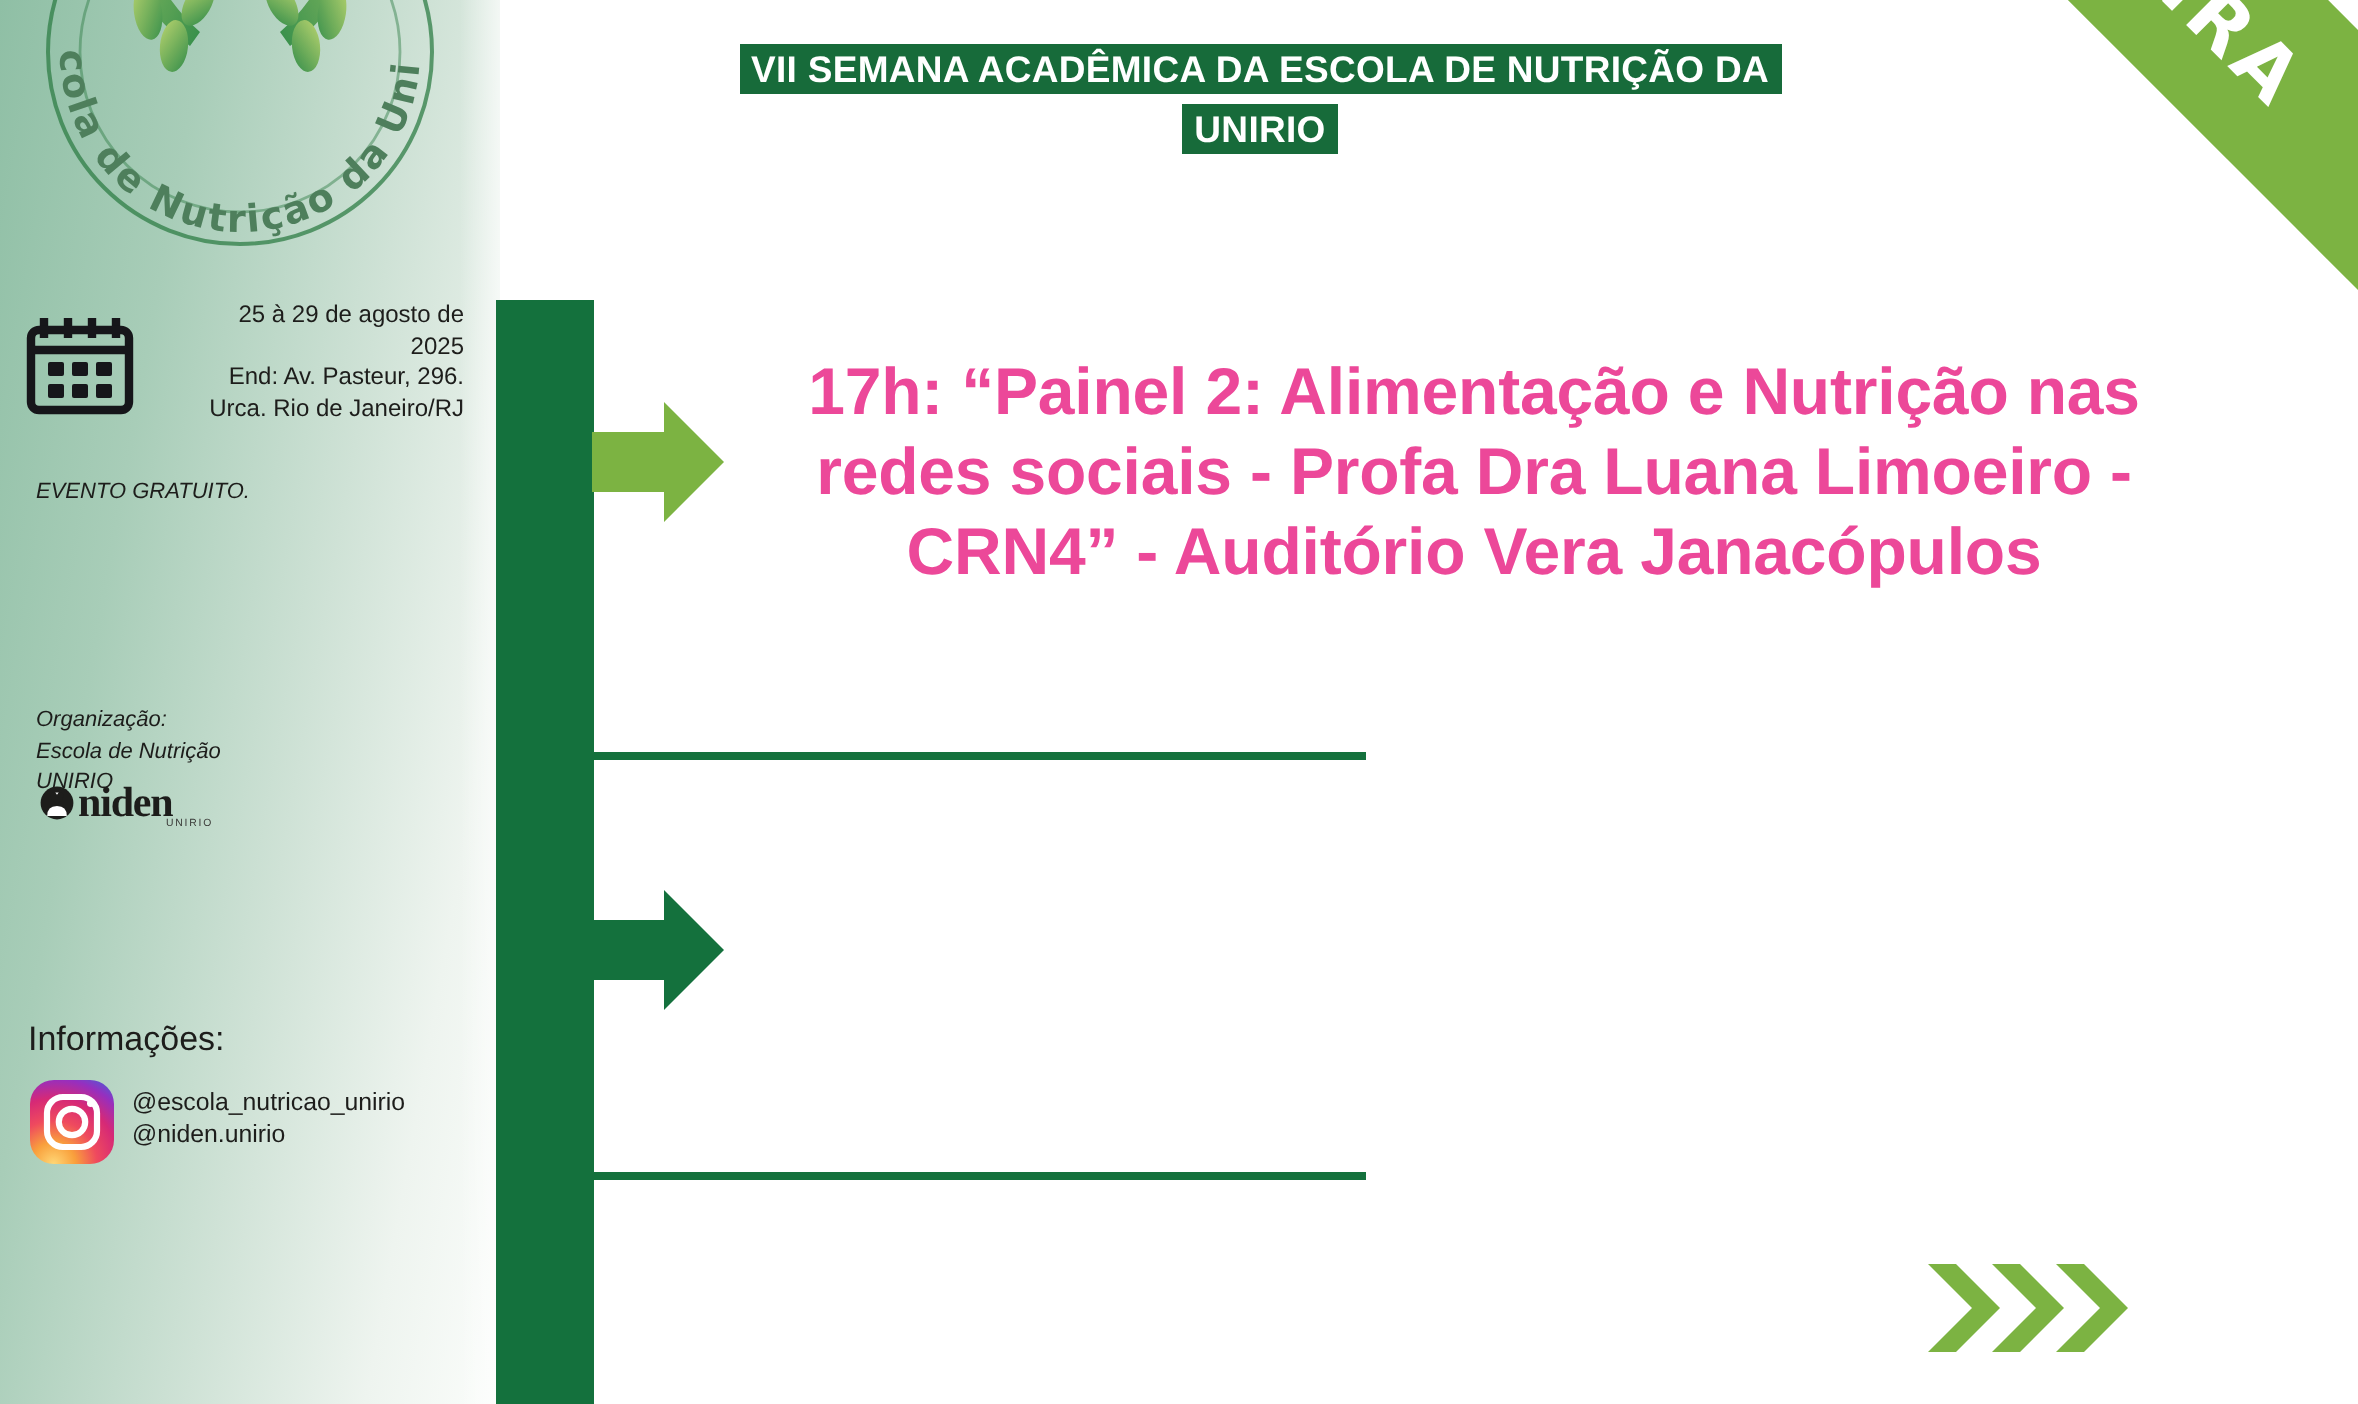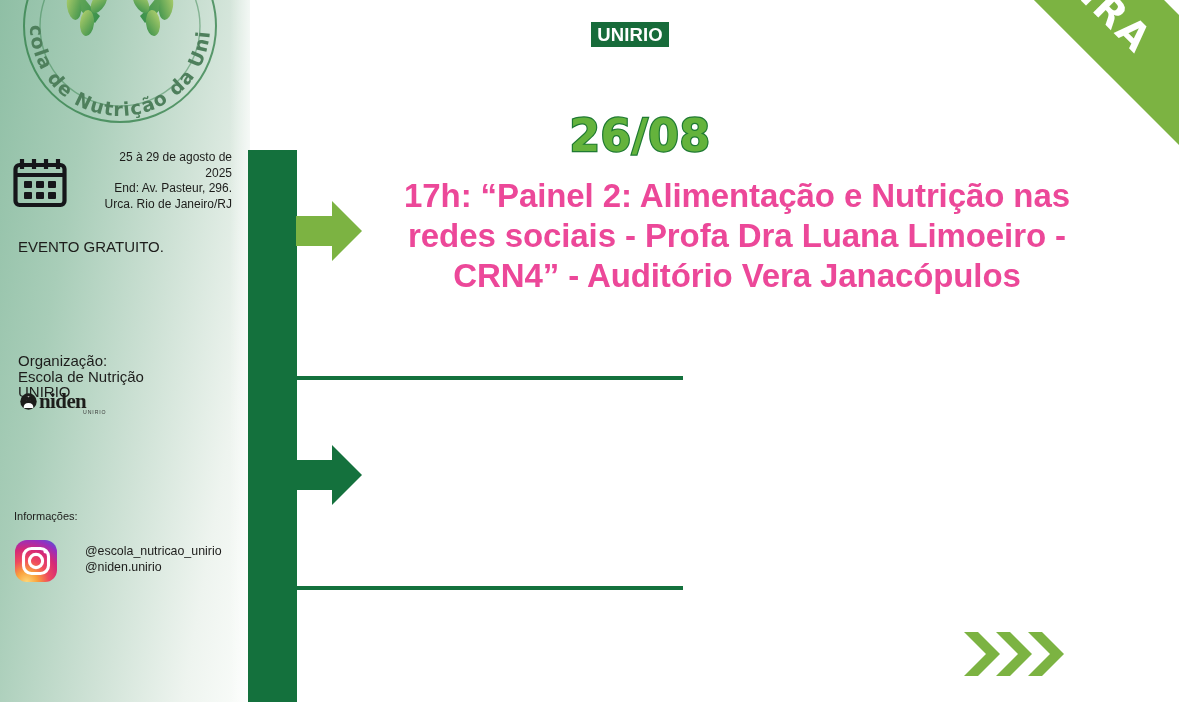--- a/index.html
+++ b/index.html
@@ -52,23 +52,24 @@
   #cal-text {
     position:absolute; left:72px; top:0px; width:160px;
     text-align:right;
     font-size:12px; line-height:15.5px; color:#1d1d1b;
   }
 
   .side-para {
     position:absolute;
     left:18px;
     width:200px;
-    font-size:15px;
+    font-size:11px;
     line-height:15.5px;
     color:#1d1d1b;
+    font-style:italic;
   }
   #p-gratuito { top:239px; }
   #p-certificado { top:274px; }
   #p-organizacao { top:329px;margin-top:24px; }
 
   
   #niden { position:absolute; left:20px; top:391px; width:110px; height:30px; }
   #niden-mark { position:absolute; left:0; top:2px; width:17px; height:17px; }
   #niden-word {
     position:absolute; left:19px; top:-2px;
@@ -76,26 +77,26 @@
     font-family:Liberation Serif, serif;
   }
   #niden-sub {
     position:absolute; left:63px; top:18px;
     font-size:5.2px; letter-spacing:0.9px; color:#3a3a38;
   }
 
   
   #info-label {
     position:absolute; left:14px; top:510px;
-    font-size:11px; color:#1d1d1b;
+    font-size:17px; color:#1d1d1b;
   }
   #ig-icon { position:absolute; left:14px; top:539px; width:44px; height:44px; }
   #ig-handles {
     position:absolute; left:66px; top:543px;
-    font-size:12.4px; line-height:16px; color:#1d1d1b;margin-left:19px;
+    font-size:12.4px; line-height:16px; color:#1d1d1b;
   }
 
   
   #timeline-bar {
     position:absolute;
     left:248px; top:150px;
     width:49px; height:552px;
     background:#14713d;
   }
 
@@ -351,25 +352,24 @@
   <div id="arrow-2" class="tl-arrow">
     <svg width="68" height="70" viewBox="0 0 68 70" xmlns="http://www.w3.org/2000/svg">
       <path d="M 0,20 L 36,20 L 36,5 L 66,35 L 36,65 L 36,50 L 0,50 Z" fill="#14713d"></path>
     </svg>
   </div>
 
   <div id="divider-1" class="divider"></div>
   <div id="divider-2" class="divider"></div>
 
   <h1 id="banner">
-    <br>
+    <span>VII SEMANA ACADÊMICA DA ESCOLA DE NUTRIÇÃO DA</span><br>
     <span>UNIRIO</span>
   </h1>
 
-  <div id="date-heading">26/08</div>
 
   <div id="event-1" class="event-text">17h: “Painel 2: Alimentação e Nutrição nas redes sociais - Profa Dra Luana Limoeiro - CRN4” - Auditório Vera Janacópulos</div>
 
 
   <div id="ribbon">
     <span id="ribbon-label">FEIRA</span>
   </div>
 
   <div id="chevrons">
     <svg width="125" height="52" viewBox="0 0 125 52" xmlns="http://www.w3.org/2000/svg">

